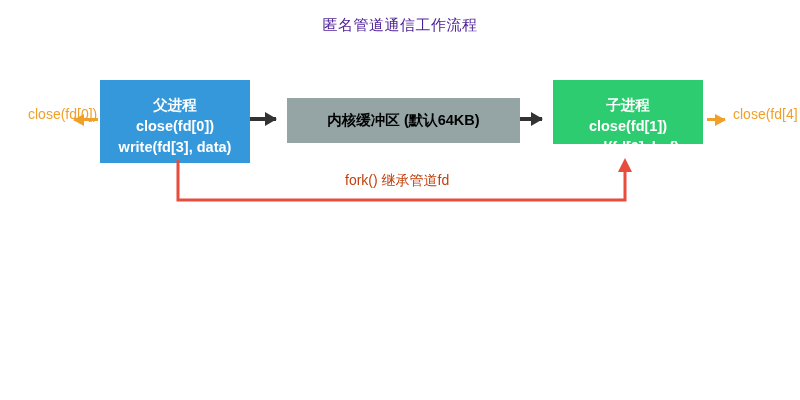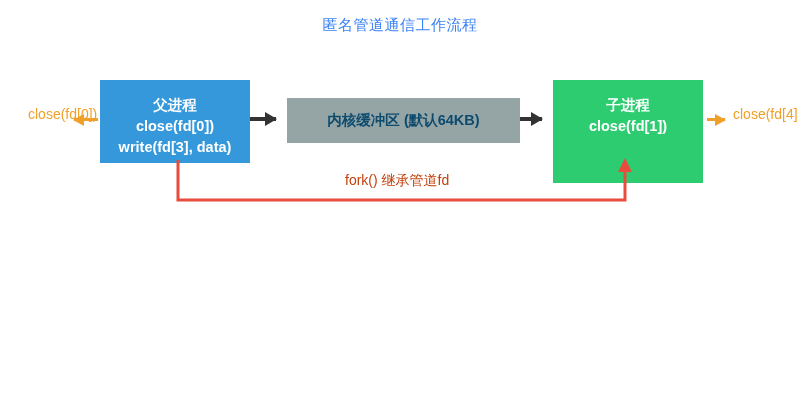--- a/index.html
+++ b/index.html
@@ -17,21 +17,21 @@
   }
 
   
   #diagram-title {
     position: absolute;
     left: 0;
     top: 16px;
     width: 800px;
     text-align: center;
     font-size: 15px;
-    color: #3b82f6;
+    color: #4c1d95;
     letter-spacing: 0.5px;
     white-space: nowrap;
   }
 
   
   .proc-box {
     position: absolute;
     box-sizing: border-box;
     color: #ffffff;
     font-size: 14.5px;
@@ -42,30 +42,30 @@
   }
   .proc-box .ln { display: block; white-space: nowrap; }
 
   #parent-process-box {
     left: 100px; top: 80px;
     width: 150px; height: 83px;
     background: #3498db;
   }
   #child-process-box {
     left: 553px; top: 80px;
-    width: 150px; height: 103px;
+    width: 150px; height: 64px;
     background: #2ecc71;
   }
 
   #kernel-buffer-box {
     position: absolute;
     left: 287px; top: 98px;
     width: 233px; height: 45px;
     background: #95a5a6;
-    color: #0c4a6e;
+    color: #000000;
     font-size: 14.5px;
     font-weight: bold;
     display: flex;
     align-items: center;
     justify-content: center;
     white-space: nowrap;
   }
 
   
   .flow-arrow {
@@ -157,20 +157,21 @@
     <span class="ln">write(fd[3], data)</span>
   </div>
 
   <div id="kernel-buffer-box">
     <span>内核缓冲区 (默认64KB)</span>
   </div>
 
   <div class="proc-box" id="child-process-box">
     <span class="ln">子进程</span>
     <span class="ln">close(fd[1])</span>
+    <span class="ln">read(fd[0], buf)</span>
   </div>
 
   <div class="flow-arrow" id="flow-arrow-parent-to-kernel"></div>
   <div class="flow-arrow" id="flow-arrow-kernel-to-child"></div>
 
   <div class="orange-arrow" id="orange-arrow-left"></div>
   <div class="close-label" id="close-fd0-label">close(fd[0])</div>
 
   <div class="orange-arrow" id="orange-arrow-right"></div>
   <div class="close-label" id="close-fd1-label">close(fd[4]</div>

